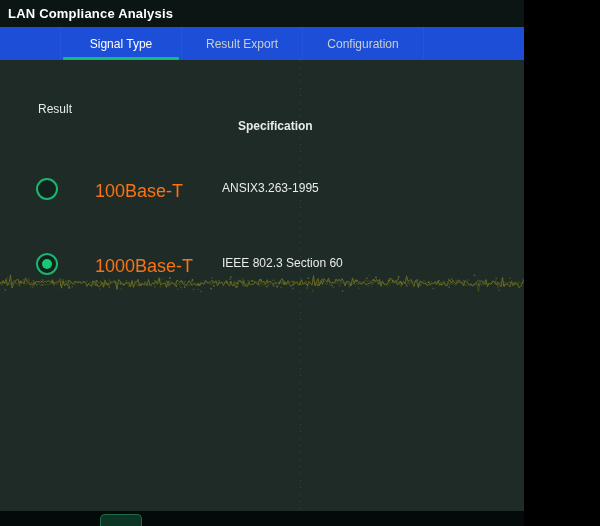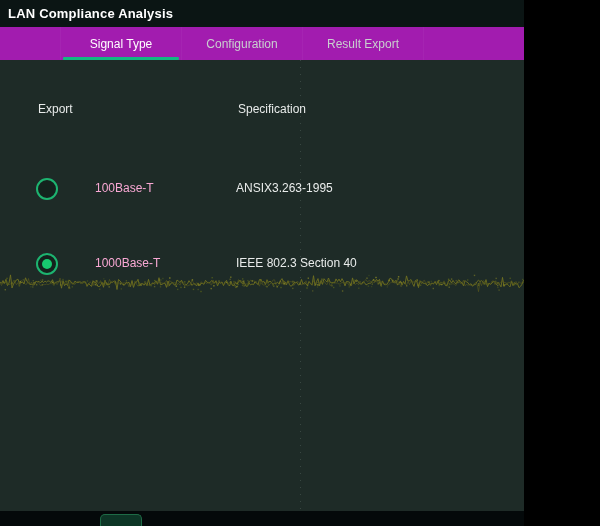--- a/index.html
+++ b/index.html
@@ -17,55 +17,55 @@
   }
   .titlebar .title{color:#ffffff;font-size:13px;font-weight:bold;letter-spacing:.2px;}
   .titlebar .close{
     margin-left:auto;color:#e8eceb;font-size:15px;line-height:1;
     width:22px;height:22px;display:flex;align-items:center;justify-content:center;
     cursor:pointer;
   }
   
   .tabbar{
     position:absolute;top:27px;left:0;width:600px;height:33px;
-    background:#a21caf;z-index:5;
+    background:#1d4ed8;z-index:5;
   }
   .tabs{
     position:absolute;left:60px;top:0;width:480px;height:33px;display:flex;
   }
   .tab{
     width:120px;height:33px;display:flex;align-items:center;justify-content:center;
     color:#c9cfcf;font-size:12px;cursor:pointer;position:relative;
     border-right:1px solid rgba(255,255,255,0.04);
   }
   .tab:first-child{border-left:1px solid rgba(255,255,255,0.04);}
   .tab.active{color:#ffffff;}
   .tab.active .underline{
     position:absolute;left:2px;right:2px;bottom:0;height:3px;
     background:#12b981;border-radius:1px;
   }
   
   .content{position:absolute;top:60px;left:0;width:600px;height:450px;z-index:2;}
   .col-header{position:absolute;color:#e8ebea;font-size:12px;}
   .hdr-signal{left:38px;top:42px;}
-  .hdr-spec{left:238px;top:42px;}
+  .hdr-spec{left:238px;top:59px;font-weight:bold;}
   .row{position:absolute;left:0;width:600px;height:24px;cursor:pointer;}
   .row1{top:118px;}
   .row2{top:193px;text-align:right;}
   .radio{
     position:absolute;left:36px;top:0;width:18px;height:18px;
     border:2px solid #1db470;border-radius:50%;background:#14221d;
     box-sizing:content-box;
   }
   .radio.selected::after{
     content:'';position:absolute;left:4px;top:4px;width:10px;height:10px;
     border-radius:50%;background:#17c96f;
   }
-  .row .label{position:absolute;left:95px;top:3px;color:#f9a8d4;font-size:12px;}
-  .row .spec{position:absolute;left:236px;top:3px;color:#e9eceb;font-size:12px;}
+  .row .label{position:absolute;left:95px;top:3px;color:#f97316;font-size:18px;}
+  .row .spec{position:absolute;left:222px;top:3px;color:#e9eceb;font-size:12px;}
   
   .graticule-v{
     position:absolute;left:300px;top:60px;width:1px;height:450px;z-index:1;
     background-image:repeating-linear-gradient(
       to bottom, rgba(150,170,160,0.22) 0 1px, transparent 1px 7px);
   }
   
   .noise{position:absolute;left:0;top:270px;width:600px;height:26px;z-index:3;pointer-events:none;}
   
   .bottombar{
@@ -88,44 +88,44 @@
     <span class="close">✕</span>
   </div>
 
   <div class="tabbar">
     <div class="tabs">
       <div class="tab active">
         <span>Signal Type</span>
         <span class="underline"></span>
       </div>
       <div class="tab">
-        <span>Configuration</span>
+        <span>Result Export</span>
       </div>
       <div class="tab">
-        <span>Result Export</span>
+        <span>Configuration</span>
       </div>
     </div>
   </div>
 
   <div class="graticule-v"></div>
 
   <div class="content">
-    <span class="col-header hdr-signal">Export</span>
+    <span class="col-header hdr-signal">Result</span>
     <span class="col-header hdr-spec">Specification</span>
 
     <div class="row row1">
       <span class="radio"></span>
       <span class="label">100Base-T</span>
       <span class="spec">ANSIX3.263-1995</span>
     </div>
 
     <div class="row row2">
       <span class="radio selected"></span>
       <span class="label">1000Base-T</span>
-      <span class="spec">IEEE 802.3 Section 40</span>
+      <span class="spec">IEEE 802.3 Section 60</span>
     </div>
   </div>
 
   <svg class="noise" viewBox="0 0 600 26">
       <polyline points="0.0,12.0 1.5,13.2 3.0,10.5 4.5,13.4 6.0,9.3 7.5,15.6 9.0,13.1 10.5,4.9 12.0,18.0 13.5,14.0 15.0,12.0 16.5,9.8 18.0,9.2 19.5,13.5 21.0,12.7 22.5,12.0 24.0,14.0 25.5,7.8 27.0,11.5 28.5,12.7 30.0,14.5 31.5,14.4 33.0,15.0 34.5,14.7 36.0,11.3 37.5,11.8 39.0,11.3 40.5,13.0 42.0,11.0 43.5,12.7 45.0,11.1 46.5,12.1 48.0,10.8 49.5,11.3 51.0,12.5 52.5,9.7 54.0,14.5 55.5,12.5 57.0,11.9 58.5,11.7 60.0,10.5 61.5,18.2 63.0,10.6 64.5,15.7 66.0,13.8 67.5,15.5 69.0,9.9 70.5,11.7 72.0,13.0 73.5,13.7 75.0,11.1 76.5,12.3 78.0,12.7 79.5,11.8 81.0,13.5 82.5,11.9 84.0,11.8 85.5,11.9 87.0,16.4 88.5,13.5 90.0,15.0 91.5,16.4 93.0,10.7 94.5,13.0 96.0,12.3 97.5,16.0 99.0,16.7 100.5,15.6 102.0,12.2 103.5,17.3 105.0,10.2 106.5,14.6 108.0,14.4 109.5,14.6 111.0,12.0 112.5,12.4 114.0,11.1 115.5,11.1 117.0,19.5 118.5,9.5 120.0,10.9 121.5,13.0 123.0,14.8 124.5,15.1 126.0,12.6 127.5,12.8 129.0,12.3 130.5,16.7 132.0,10.5 133.5,17.4 135.0,12.8 136.5,12.2 138.0,9.3 139.5,15.8 141.0,13.7 142.5,13.4 144.0,15.2 145.5,13.3 147.0,15.7 148.5,9.4 150.0,15.5 151.5,13.9 153.0,13.6 154.5,13.2 156.0,10.9 157.5,14.2 159.0,7.7 160.5,14.8 162.0,14.3 163.5,13.5 165.0,13.2 166.5,17.4 168.0,11.0 169.5,15.6 171.0,13.1 172.5,12.6 174.0,14.8 175.5,15.1 177.0,10.0 178.5,11.2 180.0,12.5 181.5,10.2 183.0,13.8 184.5,15.1 186.0,14.8 187.5,13.8 189.0,10.7 190.5,12.8 192.0,15.4 193.5,13.7 195.0,14.1 196.5,15.9 198.0,12.9 199.5,15.9 201.0,13.3 202.5,13.5 204.0,14.3 205.5,10.3 207.0,12.2 208.5,12.8 210.0,12.7 211.5,10.6 213.0,11.7 214.5,13.0 216.0,10.7 217.5,15.8 219.0,12.4 220.5,13.2 222.0,11.9 223.5,15.6 225.0,11.9 226.5,10.4 228.0,14.4 229.5,16.0 231.0,11.8 232.5,15.5 234.0,15.3 235.5,12.4 237.0,14.3 238.5,11.8 240.0,10.1 241.5,13.0 243.0,14.0 244.5,12.8 246.0,16.3 247.5,16.2 249.0,13.0 250.5,14.9 252.0,14.0 253.5,14.6 255.0,11.9 256.5,12.9 258.0,14.7 259.5,9.5 261.0,9.9 262.5,12.1 264.0,11.5 265.5,14.5 267.0,9.9 268.5,12.5 270.0,11.0 271.5,12.7 273.0,14.3 274.5,13.3 276.0,13.5 277.5,12.2 279.0,13.9 280.5,10.7 282.0,8.6 283.5,12.4 285.0,11.7 286.5,14.8 288.0,10.7 289.5,14.7 291.0,16.4 292.5,14.7 294.0,12.9 295.5,12.7 297.0,12.4 298.5,15.1 300.0,14.3 301.5,9.4 303.0,14.3 304.5,12.4 306.0,14.3 307.5,15.3 309.0,11.4 310.5,13.6 312.0,15.2 313.5,5.7 315.0,15.8 316.5,11.7 318.0,8.6 319.5,15.9 321.0,10.5 322.5,14.4 324.0,8.7 325.5,10.6 327.0,12.0 328.5,8.0 330.0,12.1 331.5,12.6 333.0,12.6 334.5,13.0 336.0,8.9 337.5,11.5 339.0,9.1 340.5,11.8 342.0,8.6 343.5,11.4 345.0,15.9 346.5,11.5 348.0,11.7 349.5,12.2 351.0,16.0 352.5,7.9 354.0,13.9 355.5,10.2 357.0,9.9 358.5,12.3 360.0,13.8 361.5,14.2 363.0,11.7 364.5,12.6 366.0,14.9 367.5,14.1 369.0,13.1 370.5,13.4 372.0,11.4 373.5,9.8 375.0,11.7 376.5,9.3 378.0,11.4 379.5,9.3 381.0,16.1 382.5,10.9 384.0,14.5 385.5,14.7 387.0,14.2 388.5,11.8 390.0,8.1 391.5,8.9 393.0,12.2 394.5,12.0 396.0,10.2 397.5,15.1 399.0,13.4 400.5,10.9 402.0,15.2 403.5,11.4 405.0,14.1 406.5,5.9 408.0,11.1 409.5,10.7 411.0,9.5 412.5,13.4 414.0,16.4 415.5,10.4 417.0,12.4 418.5,17.6 420.0,11.6 421.5,11.9 423.0,13.0 424.5,13.5 426.0,13.8 427.5,15.8 429.0,14.0 430.5,14.0 432.0,13.0 433.5,14.0 435.0,11.6 436.5,14.7 438.0,11.1 439.5,14.6 441.0,14.2 442.5,14.6 444.0,12.3 445.5,15.5 447.0,15.7 448.5,10.7 450.0,10.2 451.5,13.1 453.0,10.4 454.5,12.7 456.0,13.8 457.5,11.1 459.0,9.8 460.5,12.0 462.0,12.7 463.5,15.8 465.0,10.5 466.5,12.0 468.0,12.7 469.5,14.9 471.0,13.7 472.5,16.2 474.0,14.8 475.5,14.5 477.0,11.6 478.5,10.3 480.0,11.6 481.5,10.6 483.0,12.1 484.5,14.3 486.0,9.6 487.5,16.6 489.0,13.0 490.5,14.4 492.0,13.1 493.5,10.9 495.0,12.4 496.5,14.7 498.0,12.2 499.5,14.3 501.0,16.9 502.5,7.4 504.0,16.5 505.5,14.5 507.0,13.9 508.5,15.4 510.0,16.9 511.5,11.3 513.0,15.7 514.5,12.6 516.0,14.1 517.5,13.7 519.0,17.7 520.5,16.4 522.0,14.2 523.5,10.4 525.0,9.9 526.5,11.6 528.0,13.1 529.5,9.7 531.0,13.7 532.5,12.8 534.0,12.5 535.5,14.2 537.0,11.8 538.5,8.7 540.0,13.4 541.5,11.0 543.0,16.8 544.5,16.4 546.0,10.7 547.5,14.1 549.0,13.3 550.5,14.6 552.0,14.3 553.5,10.6 555.0,12.0 556.5,12.5 558.0,21.9 559.5,16.2 561.0,14.3 562.5,14.1 564.0,14.0 565.5,11.6 567.0,14.0 568.5,15.1 570.0,11.8 571.5,11.5 573.0,12.4 574.5,17.8 576.0,17.8 577.5,17.8 579.0,12.7 580.5,10.7 582.0,16.1 583.5,16.1 585.0,13.7 586.5,12.7 588.0,12.1 589.5,12.2 591.0,11.4 592.5,15.0 594.0,9.8 595.5,11.0 597.0,14.3 598.5,13.4 600.0,13.8" fill="none" stroke="#70701f" stroke-width="1" opacity="0.9"></polyline>
       <polyline points="0.0,12.8 1.5,15.5 3.0,12.2 4.5,13.7 6.0,11.9 7.5,13.5 9.0,14.8 10.5,13.9 12.0,15.1 13.5,10.6 15.0,12.0 16.5,14.8 18.0,12.6 19.5,16.3 21.0,10.4 22.5,11.6 24.0,12.8 25.5,14.4 27.0,13.9 28.5,8.5 30.0,14.8 31.5,12.0 33.0,15.1 34.5,12.3 36.0,11.3 37.5,11.9 39.0,13.4 40.5,15.6 42.0,15.1 43.5,14.6 45.0,14.6 46.5,14.1 48.0,14.5 49.5,14.1 51.0,12.2 52.5,14.2 54.0,13.4 55.5,12.3 57.0,14.6 58.5,12.4 60.0,8.0 61.5,12.0 63.0,13.6 64.5,13.0 66.0,11.1 67.5,14.1 69.0,19.1 70.5,10.6 72.0,14.1 73.5,14.1 75.0,14.3 76.5,12.1 78.0,11.3 79.5,11.6 81.0,11.7 82.5,13.8 84.0,11.5 85.5,13.4 87.0,14.8 88.5,15.0 90.0,11.8 91.5,13.0 93.0,15.6 94.5,11.0 96.0,14.3 97.5,12.4 99.0,13.5 100.5,10.6 102.0,13.2 103.5,16.0 105.0,11.0 106.5,13.2 108.0,14.5 109.5,9.5 111.0,12.6 112.5,11.2 114.0,11.5 115.5,13.1 117.0,13.0 118.5,13.2 120.0,12.9 121.5,13.1 123.0,13.1 124.5,12.9 126.0,13.1 127.5,13.0 129.0,16.9 130.5,14.0 132.0,14.0 133.5,16.0 135.0,10.9 136.5,14.1 138.0,16.2 139.5,14.2 141.0,13.1 142.5,14.5 144.0,13.9 145.5,11.7 147.0,14.2 148.5,14.9 150.0,14.8 151.5,13.6 153.0,12.3 154.5,14.7 156.0,12.4 157.5,13.2 159.0,12.5 160.5,12.7 162.0,13.1 163.5,13.1 165.0,12.8 166.5,10.4 168.0,16.6 169.5,10.6 171.0,11.7 172.5,12.7 174.0,12.9 175.5,12.8 177.0,14.6 178.5,13.5 180.0,15.2 181.5,11.5 183.0,12.0 184.5,12.8 186.0,15.1 187.5,15.8 189.0,15.1 190.5,14.9 192.0,10.2 193.5,12.9 195.0,14.4 196.5,12.8 198.0,14.2 199.5,16.0 201.0,11.8 202.5,12.8 204.0,13.5 205.5,12.3 207.0,13.7 208.5,11.9 210.0,13.8 211.5,14.9 213.0,10.0 214.5,13.1 216.0,12.1 217.5,13.0 219.0,11.0 220.5,12.3 222.0,13.3 223.5,14.7 225.0,13.3 226.5,12.1 228.0,14.0 229.5,12.1 231.0,12.7 232.5,15.4 234.0,12.3 235.5,11.7 237.0,14.1 238.5,9.6 240.0,12.2 241.5,10.8 243.0,13.4 244.5,15.6 246.0,14.4 247.5,13.2 249.0,12.7 250.5,10.1 252.0,11.0 253.5,10.9 255.0,11.3 256.5,12.8 258.0,13.7 259.5,16.2 261.0,9.0 262.5,14.6 264.0,15.2 265.5,14.3 267.0,9.5 268.5,15.9 270.0,13.8 271.5,12.7 273.0,10.0 274.5,9.8 276.0,14.8 277.5,16.4 279.0,14.9 280.5,10.6 282.0,14.2 283.5,10.3 285.0,15.1 286.5,12.6 288.0,11.3 289.5,11.6 291.0,11.7 292.5,12.0 294.0,15.3 295.5,13.0 297.0,11.3 298.5,12.2 300.0,13.0 301.5,15.2 303.0,12.9 304.5,14.4 306.0,10.7 307.5,15.6 309.0,12.1 310.5,13.4 312.0,14.5 313.5,10.7 315.0,13.2 316.5,12.9 318.0,12.1 319.5,12.4 321.0,13.7 322.5,12.3 324.0,11.2 325.5,13.6 327.0,14.7 328.5,10.2 330.0,15.4 331.5,15.0 333.0,12.2 334.5,12.7 336.0,13.0 337.5,13.0 339.0,14.1 340.5,13.9 342.0,12.1 343.5,13.0 345.0,12.6 346.5,12.8 348.0,13.2 349.5,16.1 351.0,15.5 352.5,13.8 354.0,13.3 355.5,14.4 357.0,13.1 358.5,14.8 360.0,11.1 361.5,13.9 363.0,13.6 364.5,10.9 366.0,9.6 367.5,11.9 369.0,10.6 370.5,11.2 372.0,13.0 373.5,12.6 375.0,12.3 376.5,10.7 378.0,14.6 379.5,12.8 381.0,12.1 382.5,11.6 384.0,13.9 385.5,13.7 387.0,15.2 388.5,14.7 390.0,13.5 391.5,12.0 393.0,12.6 394.5,11.2 396.0,12.7 397.5,10.5 399.0,13.8 400.5,15.0 402.0,13.9 403.5,12.3 405.0,13.7 406.5,15.1 408.0,11.6 409.5,14.6 411.0,11.1 412.5,11.4 414.0,12.3 415.5,11.0 417.0,9.5 418.5,15.3 420.0,10.4 421.5,14.0 423.0,11.1 424.5,10.3 426.0,14.4 427.5,11.6 429.0,12.4 430.5,15.5 432.0,13.3 433.5,13.6 435.0,11.4 436.5,12.1 438.0,10.8 439.5,14.2 441.0,12.4 442.5,12.8 444.0,10.8 445.5,13.5 447.0,15.1 448.5,12.8 450.0,13.9 451.5,14.1 453.0,13.6 454.5,14.4 456.0,15.5 457.5,11.7 459.0,10.6 460.5,13.5 462.0,13.4 463.5,10.2 465.0,15.8 466.5,14.5 468.0,15.2 469.5,14.6 471.0,15.5 472.5,15.2 474.0,14.0 475.5,12.4 477.0,13.8 478.5,21.7 480.0,11.9 481.5,15.6 483.0,10.6 484.5,11.5 486.0,14.8 487.5,13.7 489.0,13.7 490.5,14.3 492.0,11.0 493.5,11.3 495.0,14.5 496.5,11.7 498.0,14.4 499.5,13.2 501.0,11.7 502.5,11.4 504.0,12.5 505.5,12.5 507.0,14.9 508.5,12.2 510.0,12.8 511.5,10.7 513.0,14.4 514.5,13.5 516.0,11.5 517.5,14.4 519.0,11.6 520.5,13.2 522.0,13.1 523.5,12.4 525.0,13.4 526.5,14.6 528.0,14.7 529.5,13.3 531.0,11.8 532.5,12.0 534.0,15.3 535.5,13.3 537.0,13.7 538.5,13.4 540.0,12.3 541.5,12.6 543.0,13.3 544.5,11.9 546.0,12.6 547.5,11.9 549.0,13.4 550.5,11.3 552.0,11.8 553.5,13.4 555.0,14.2 556.5,10.3 558.0,12.8 559.5,13.1 561.0,13.2 562.5,14.7 564.0,14.7 565.5,14.1 567.0,10.9 568.5,11.6 570.0,14.6 571.5,15.0 573.0,11.4 574.5,13.3 576.0,12.5 577.5,11.7 579.0,11.8 580.5,12.0 582.0,12.5 583.5,9.6 585.0,10.1 586.5,11.6 588.0,13.2 589.5,12.7 591.0,11.2 592.5,13.3 594.0,11.7 595.5,15.4 597.0,12.7 598.5,13.9 600.0,13.2" fill="none" stroke="#5a5a1c" stroke-width="1" opacity="0.6"></polyline>
       <rect x="367.7" y="15.4" width="1.4" height="1.4" fill="#4f5a1d" opacity="0.63"></rect>
       <rect x="457.3" y="11.8" width="1.4" height="1.4" fill="#7d7d26" opacity="0.65"></rect>
       <rect x="394.3" y="12.0" width="1.4" height="1.4" fill="#7d7d26" opacity="0.52"></rect>
       <rect x="549.9" y="15.6" width="1.4" height="1.4" fill="#7d7d26" opacity="0.55"></rect>

